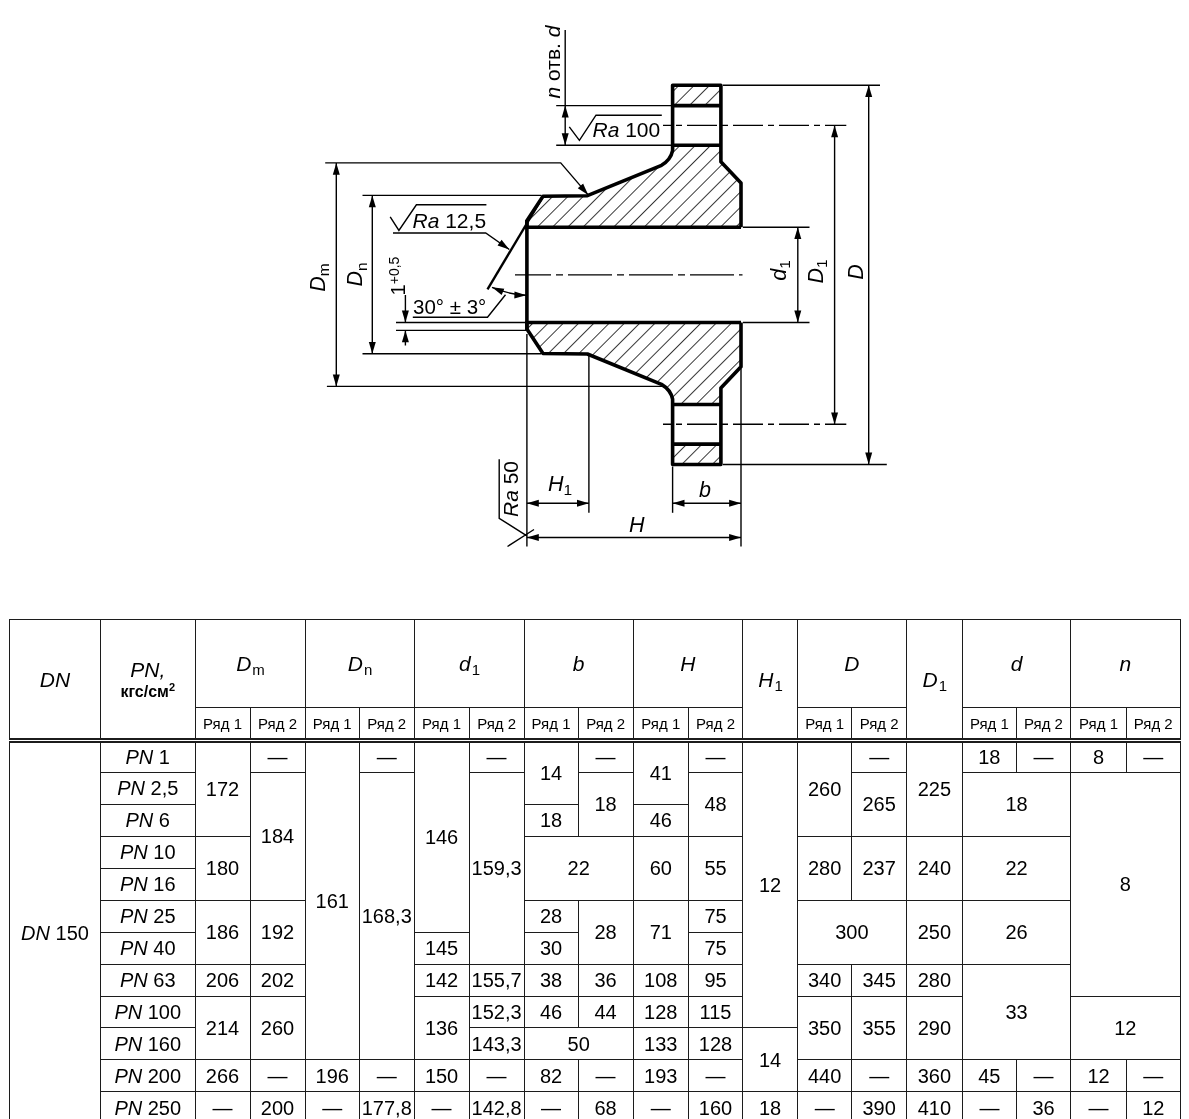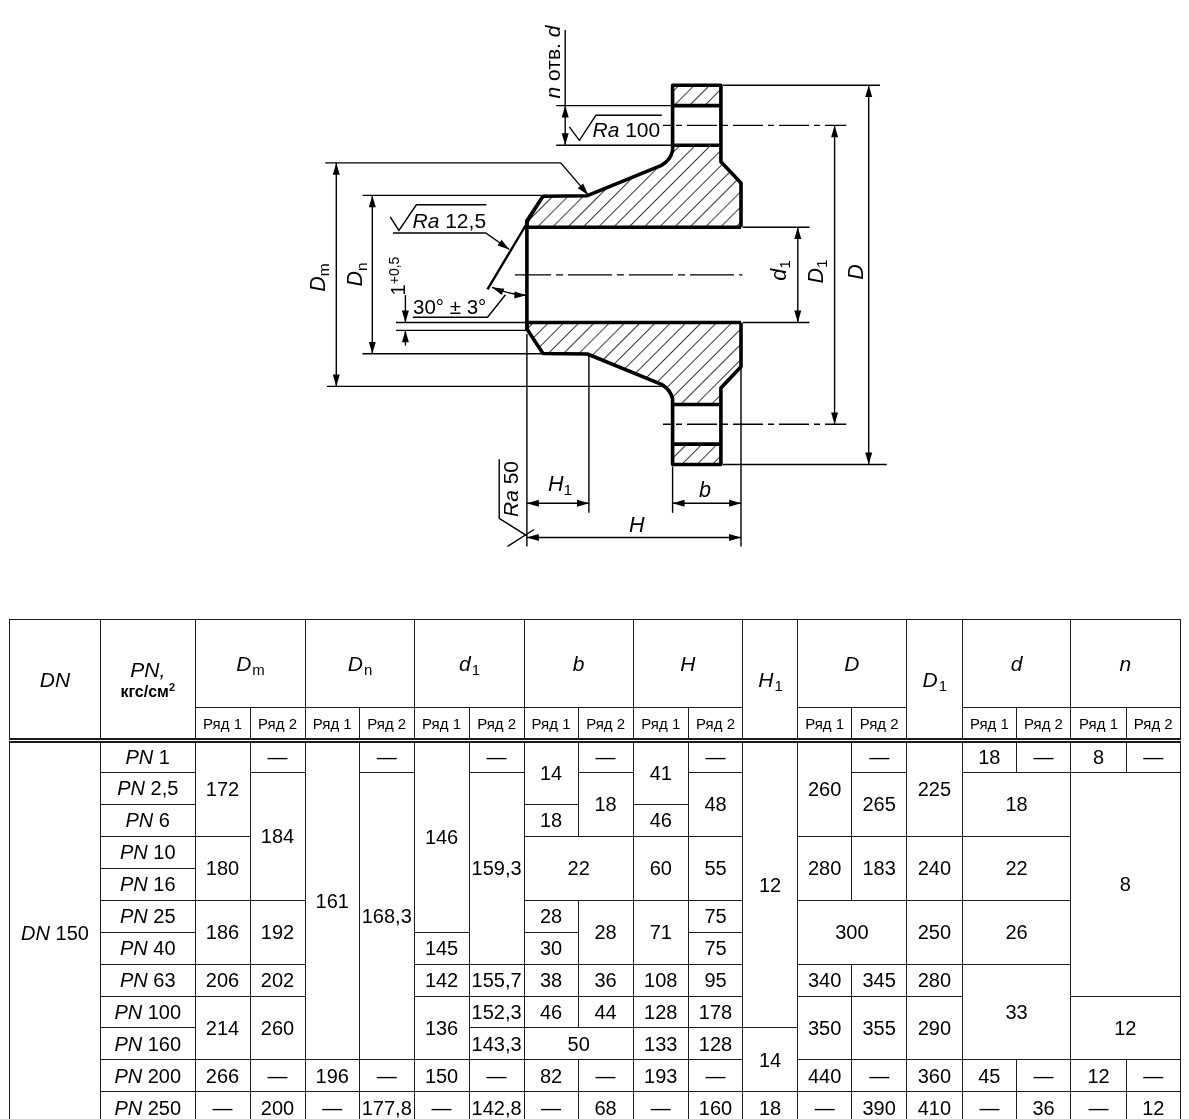--- a/index.html
+++ b/index.html
@@ -357,21 +357,21 @@
 <td>18</td>
 <td>46</td>
 </tr>
 <tr style="height:31.95px">
 <td><span class="i">PN</span> 10</td>
 <td rowspan="2">180</td>
 <td rowspan="2" colspan="2">22</td>
 <td rowspan="2">60</td>
           <td rowspan="2">55</td>
 <td rowspan="2">280</td>
-          <td rowspan="2">183</td>
+          <td rowspan="2">237</td>
 <td rowspan="2">240</td>
 <td rowspan="2" colspan="2">22</td>
 </tr>
 <tr style="height:31.95px">
 <td><span class="i">PN</span> 16</td>
 </tr>
 <tr style="height:31.95px">
 <td><span class="i">PN</span> 25</td>
 <td rowspan="2">186</td>
           <td rowspan="2">192</td>
@@ -406,21 +406,21 @@
 </tr>
 <tr style="height:31.95px">
 <td><span class="i">PN</span> 100</td>
 <td rowspan="2">214</td>
           <td rowspan="2">260</td>
 <td rowspan="2">136</td>
           <td>152,3</td>
 <td>46</td>
           <td>44</td>
 <td>128</td>
-          <td>178</td>
+          <td>115</td>
 <td rowspan="2">350</td>
           <td rowspan="2">355</td>
 <td rowspan="2">290</td>
 <td rowspan="2" colspan="2">12</td>
 </tr>
 <tr style="height:31.95px">
 <td><span class="i">PN</span> 160</td>
 <td>143,3</td>
 <td colspan="2">50</td>
 <td>133</td>

